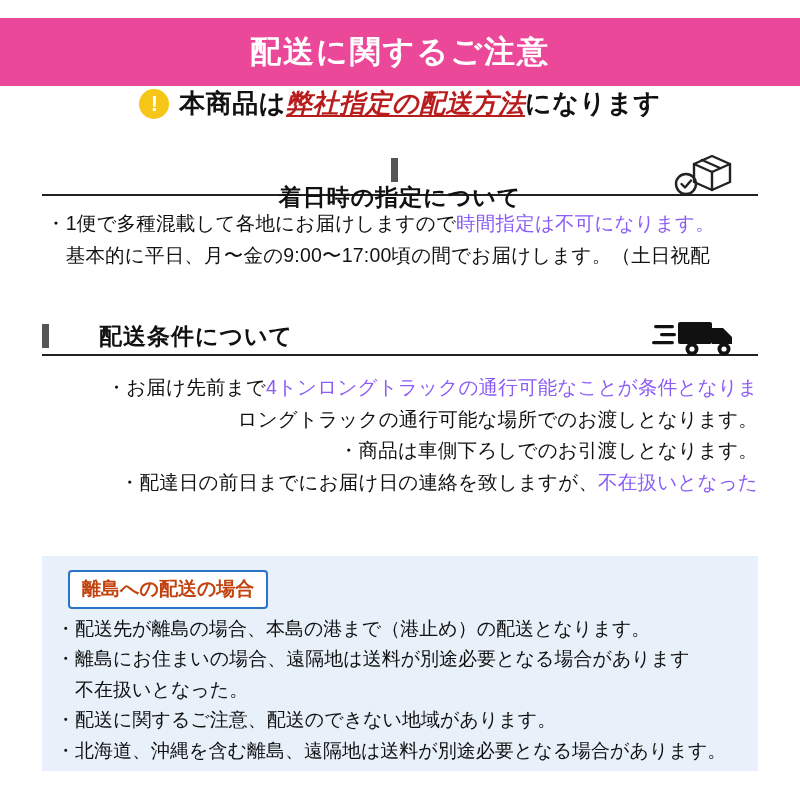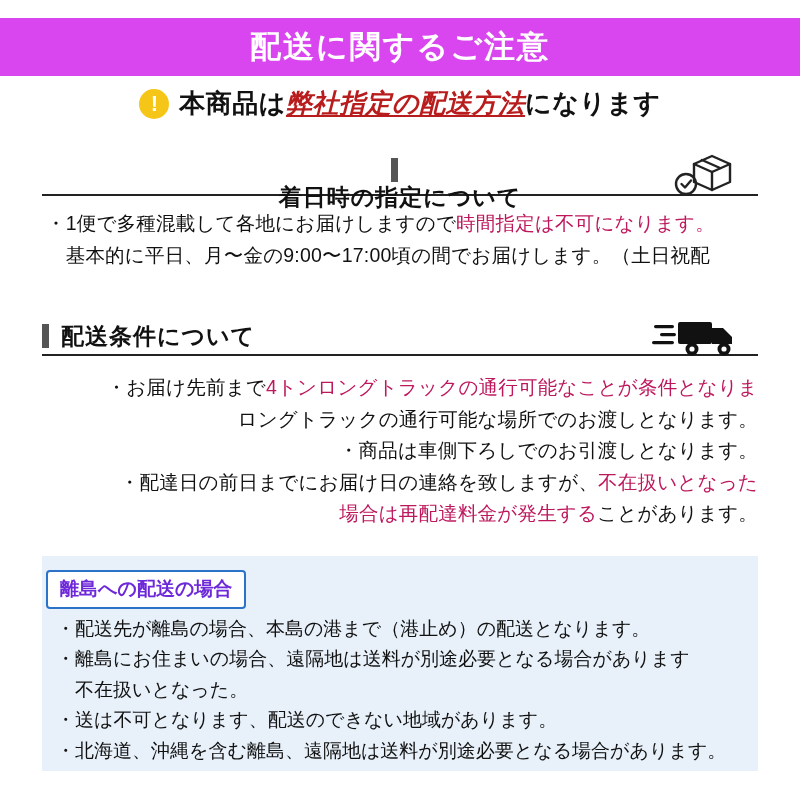--- a/index.html
+++ b/index.html
@@ -20,22 +20,22 @@
     height: 800px;
     box-sizing: border-box;
   }
 
   
   .header-banner {
     position: absolute;
     left: 0;
     top: 18px;
     width: 800px;
-    height: 58px;
-    background: #d946ef;
+    height: 68px;
+    background: #ec4899;
     display: flex;
     align-items: center;
     justify-content: center;
   }
   .header-title {
     color: #ffffff;
     font-size: 31px;
     font-weight: bold;
     letter-spacing: 2px;
   }
@@ -104,48 +104,48 @@
   .body-block {
     position: absolute;
     font-size: 19.5px;
     line-height: 1.62;
     letter-spacing: 0.2px;
   }
   .bullet-line {
     display: block;
     text-indent: 0;
   }
-  .red { color: #be185d; }
+  .red { color: #8b5cf6; }
 
   
   .icon-box {
     position: absolute;
   }
 
   
   .island-panel {
     position: absolute;
     left: 42px;
     top: 556px;
     width: 716px;
     height: 215px;
     background: #e8f1fa;
     box-sizing: border-box;
   }
   .island-tag {
     position: absolute;
-    left: 4px;
+    left: 26px;
     top: 14px;
     border: 2px solid #2a73c8;
     border-radius: 4px;
     background: #ffffff;
     padding: 4px 12px 5px 12px;
     font-size: 19px;
     font-weight: bold;
-    color: #6d28d9;
+    color: #c2410c;
   }
   .island-body {
     position: absolute;
     left: 14px;
     top: 58px;
     width: 690px;
     font-size: 19px;
     line-height: 1.6;
   }
 </style>
@@ -177,21 +177,21 @@
       <circle cx="14" cy="36" r="10"></circle>
       <path d="M9.5 36 L13 39.5 L19 32.5"></path>
     </svg>
   </div>
 
   <div class="body-block" style="left:46px; top:208px; width:712px;">
     <span class="bullet-line">・1便で多種混載して各地にお届けしますので<span class="red">時間指定は</span><span class="red">不可</span><span class="red">になります。</span></span>
     <span class="bullet-line">　基本的に平日、月〜金の9:00〜17:00頃の間でお届けします。（土日祝配</span>
   </div>
 
-  <div class="section-head" style="top:318px;">
+  <div class="section-head" style="top:318px;gap:38px;">
     <div class="bar"></div>
     <div class="htext">配送条件について</div>
   </div>
 
   <div class="icon-box" style="left:652px; top:314px;">
     <svg width="92" height="46" viewBox="0 0 92 46" fill="#111111">
       <rect x="26" y="8" width="34" height="22" rx="2"></rect>
       <path d="M60 14 h11 l9 9 v7 h-20 z"></path>
       <circle cx="40" cy="35" r="6.5" fill="#111111"></circle>
       <circle cx="40" cy="35" r="2.6" fill="#ffffff"></circle>
@@ -201,27 +201,26 @@
       <rect x="8" y="19" width="16" height="3.2" rx="1.6"></rect>
       <rect x="0" y="27" width="22" height="3.2" rx="1.6"></rect>
     </svg>
   </div>
 
   <div class="body-block" style="left:46px; top:372px; width:712px;text-align:right;">
     <span class="bullet-line">・お届け先前まで<span class="red">4トンロングトラックの通行可能なことが条件となりま</span></span>
     <span class="bullet-line">　ロングトラックの通行可能な場所でのお渡しとなります。</span>
     <span class="bullet-line">・商品は車側下ろしでのお引渡しとなります。</span>
     <span class="bullet-line">・配達日の前日までにお届け日の連絡を致しますが、<span class="red">不在扱いとなった</span></span>
-    <span class="bullet-line">　<span class="red">場合は再配達料金が発生する</span>ことがあります。</span>
   </div>
 
   <div class="island-panel">
     <div class="island-tag">離島への配送の場合</div>
     <div class="island-body">
       <span class="bullet-line">・配送先が離島の場合、本島の港まで（港止め）の配送となります。</span>
       <span class="bullet-line">・離島にお住まいの場合、遠隔地は送料が別途必要となる場合があります</span>
       <span class="bullet-line">　不在扱いとなった。</span>
-      <span class="bullet-line">・送は不可となります、配送のできない地域があります。</span>
+      <span class="bullet-line">・配送に関するご注意、配送のできない地域があります。</span>
       <span class="bullet-line">・北海道、沖縄を含む離島、遠隔地は送料が別途必要となる場合があります。</span>
     </div>
   </div>
 
 </div>
 
 </body></html>

